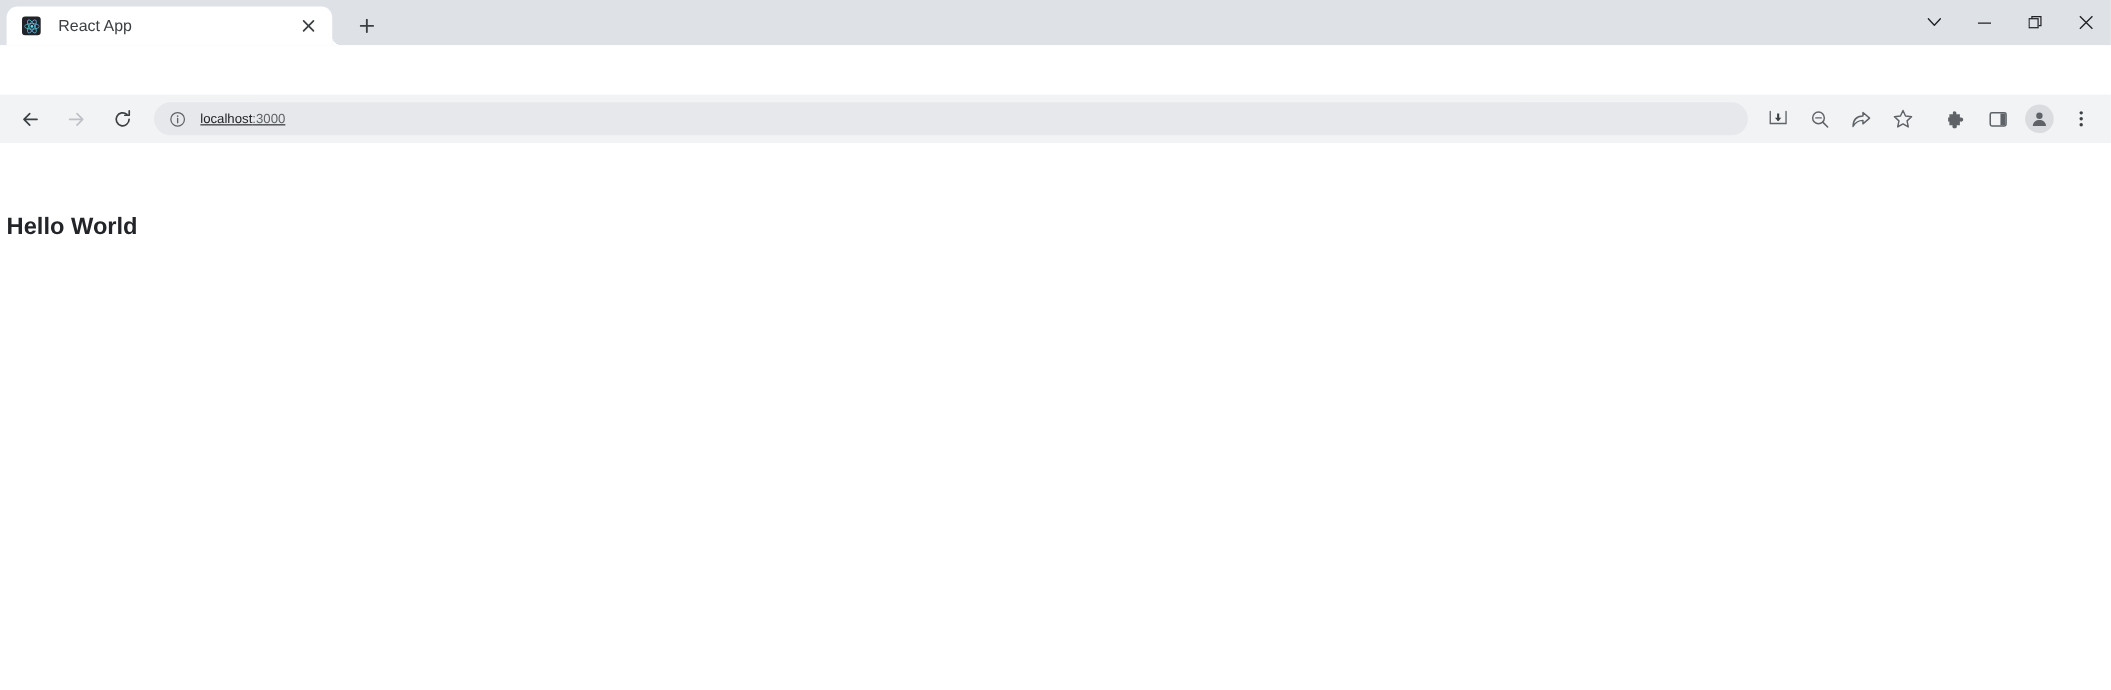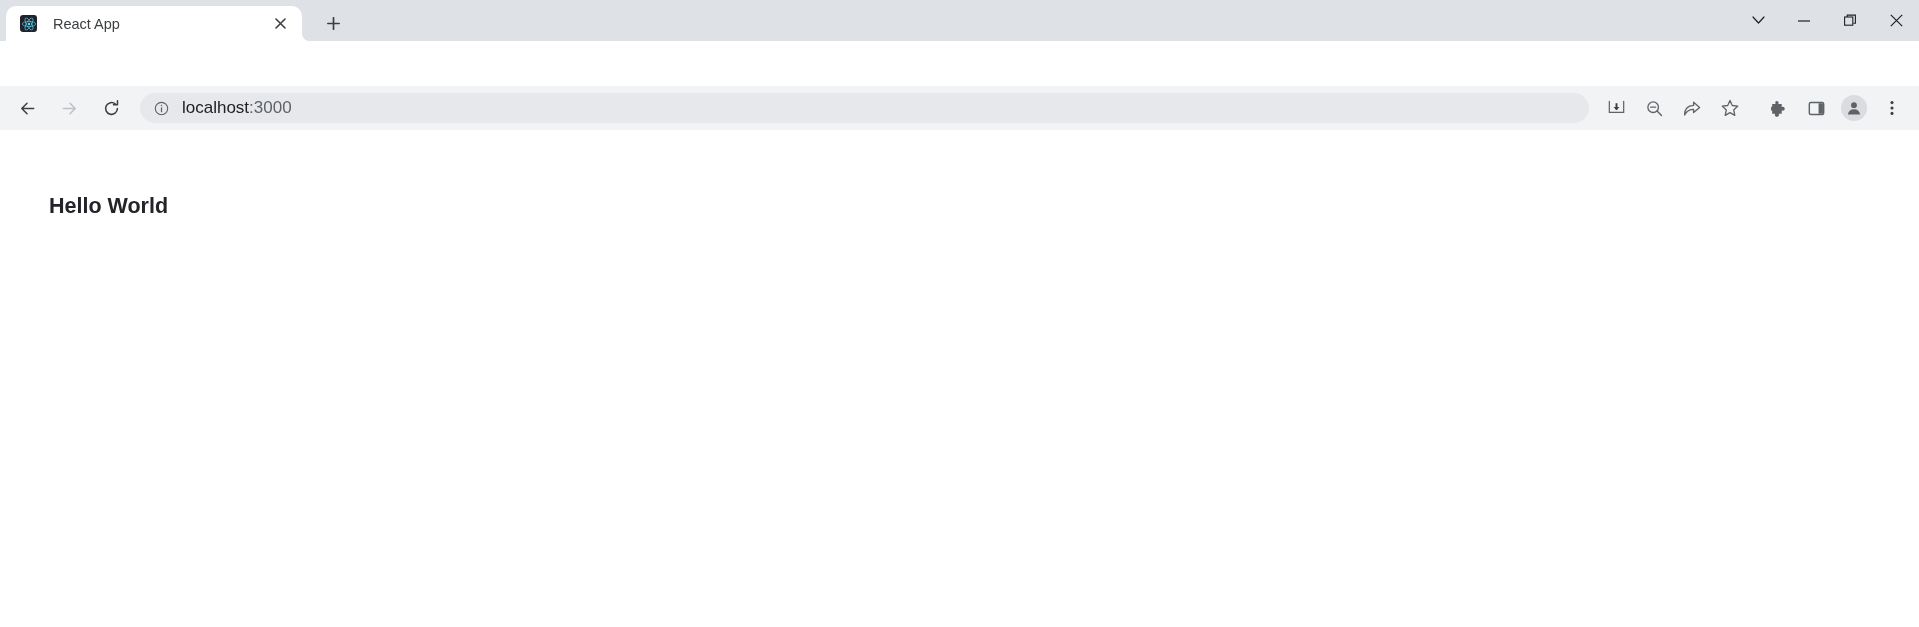--- a/index.html
+++ b/index.html
@@ -138,25 +138,26 @@
   .omni-info {
     width: 22px;
     height: 22px;
     display: flex;
     align-items: center;
     justify-content: center;
     flex: 0 0 auto;
   }
   .omni-text {
     margin-left: 10px;
-    font-size: 17px;
+    font-size: 12px;
     color: #202124;
     white-space: nowrap;
     overflow: hidden;
     flex: 1 1 auto;
+    text-decoration: underline;
   }
   .omni-text .scheme-host { color: #202124; }
   .omni-text .port { color: #5f6368; }
   .actions {
     display: flex;
     align-items: center;
     flex: 0 0 auto;
   }
   .act {
     width: 30px;
@@ -177,21 +178,20 @@
     justify-content: center;
     margin: 0 6px;
   }
 
   
   .page {
     flex: 1 1 auto;
     background: #ffffff;
     overflow: hidden;
     position: relative;
-    padding-left: 43px;
   }
   .page-heading {
     font-size: 21.5px;
     font-weight: 700;
     color: #222428;
     line-height: 1;
     margin: 21px 0 0 6px;
   }
 </style>
 </head>

